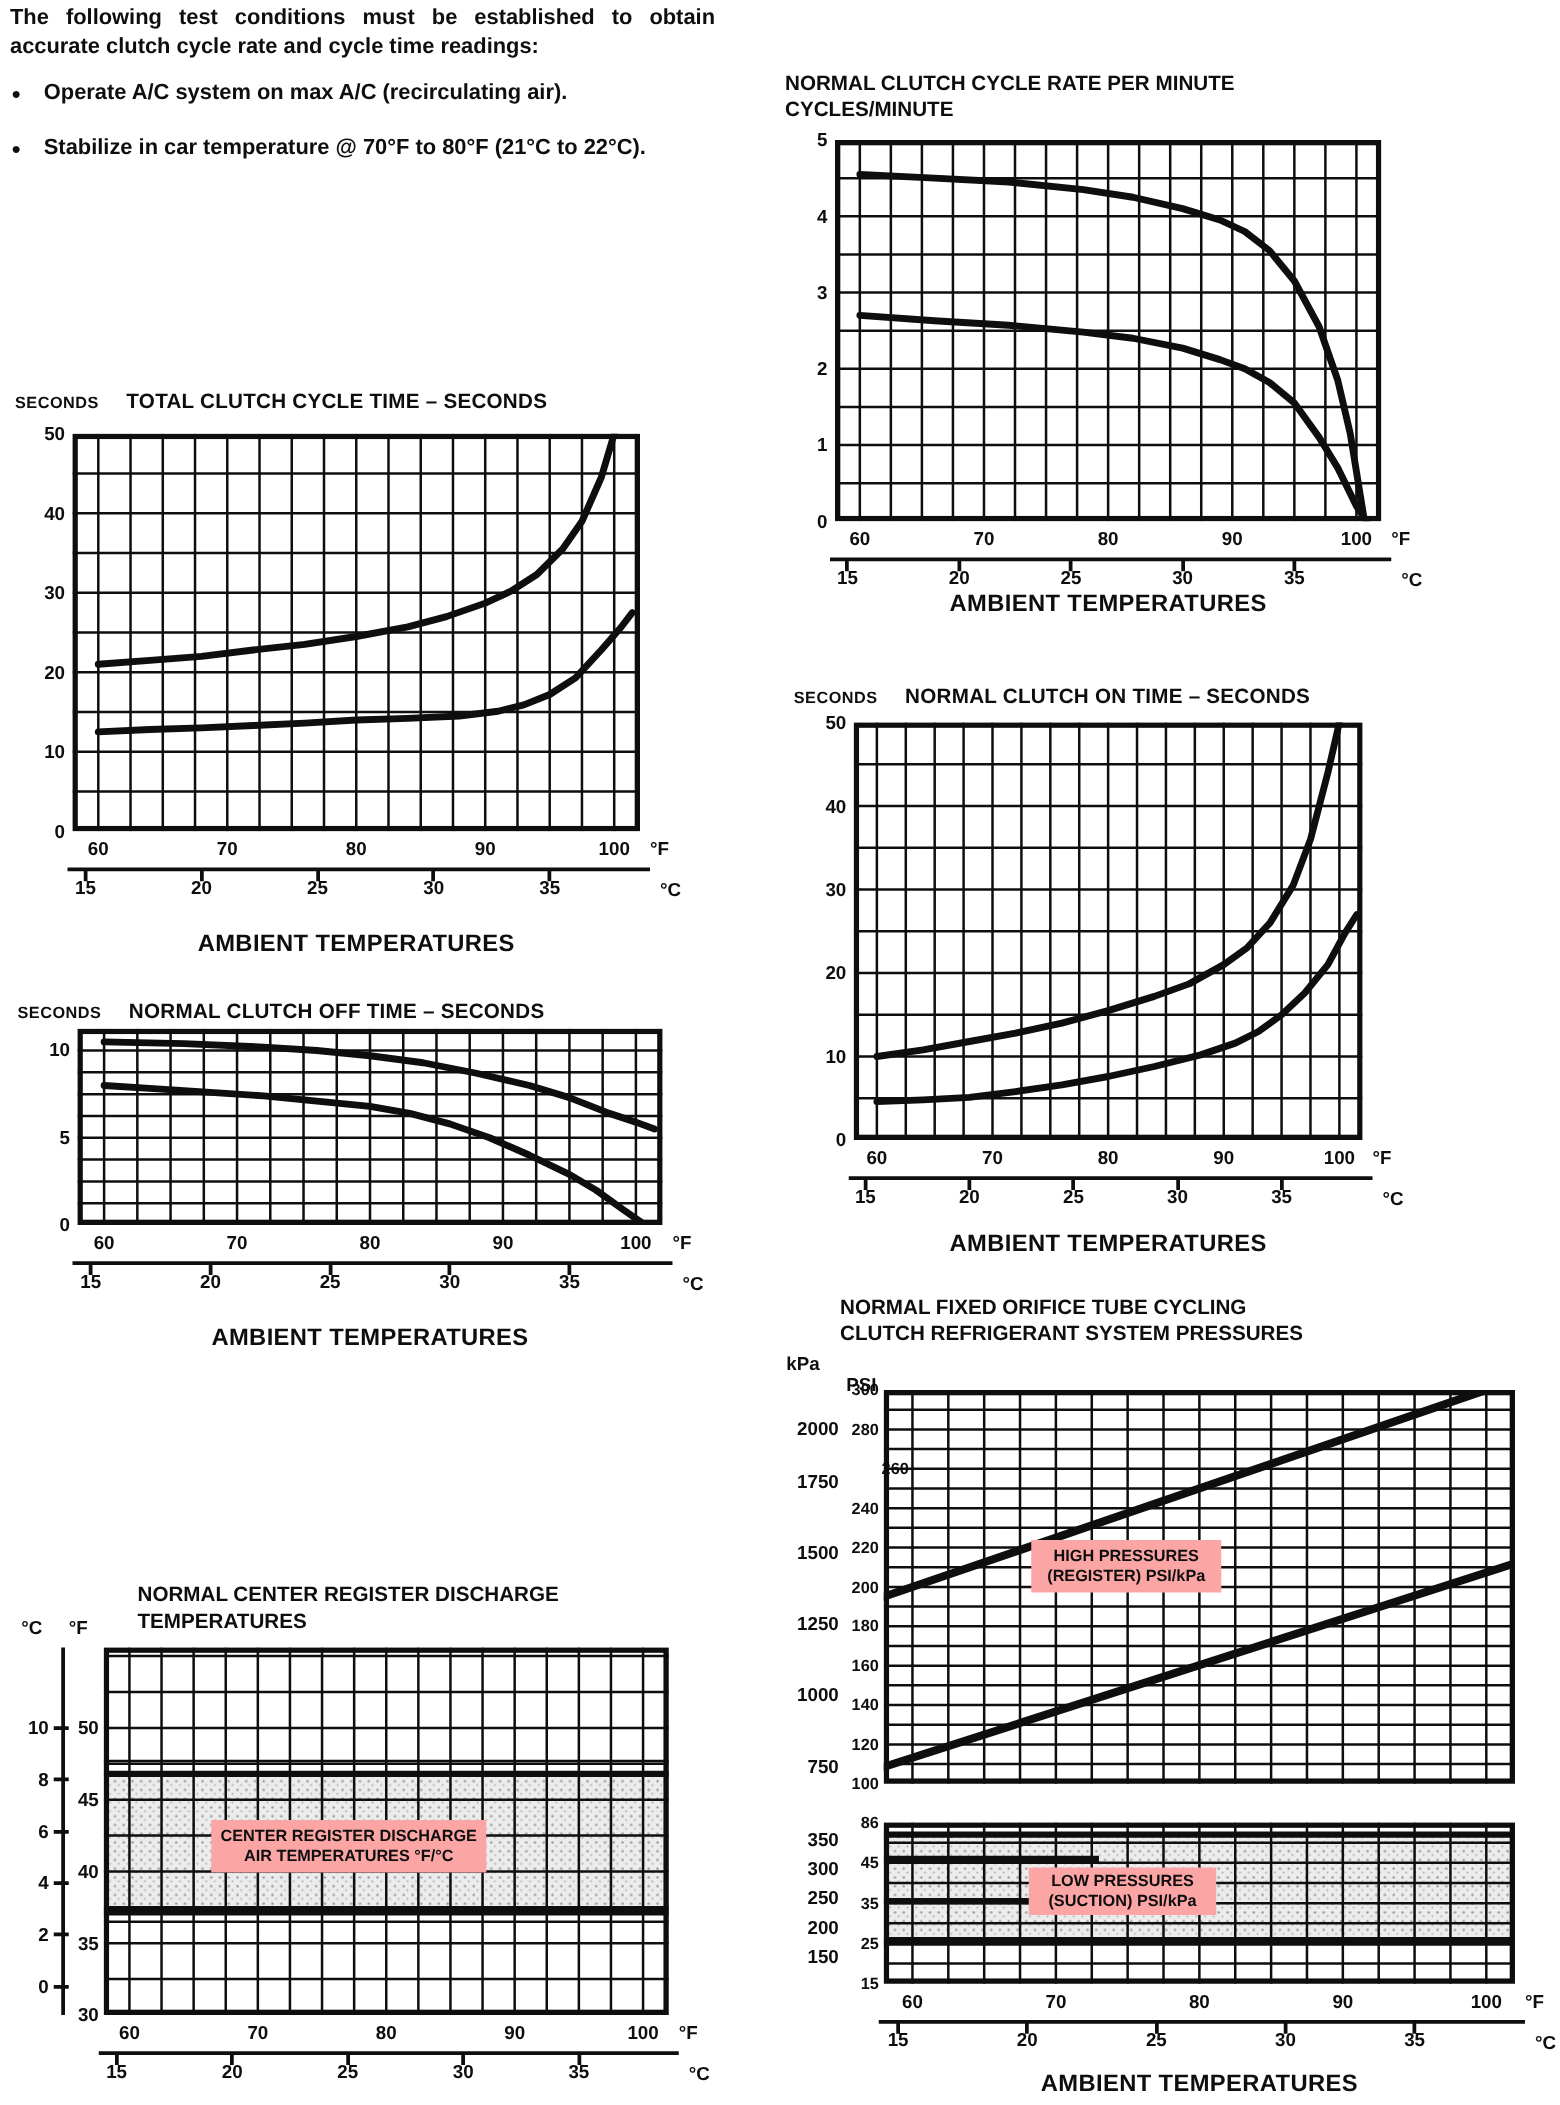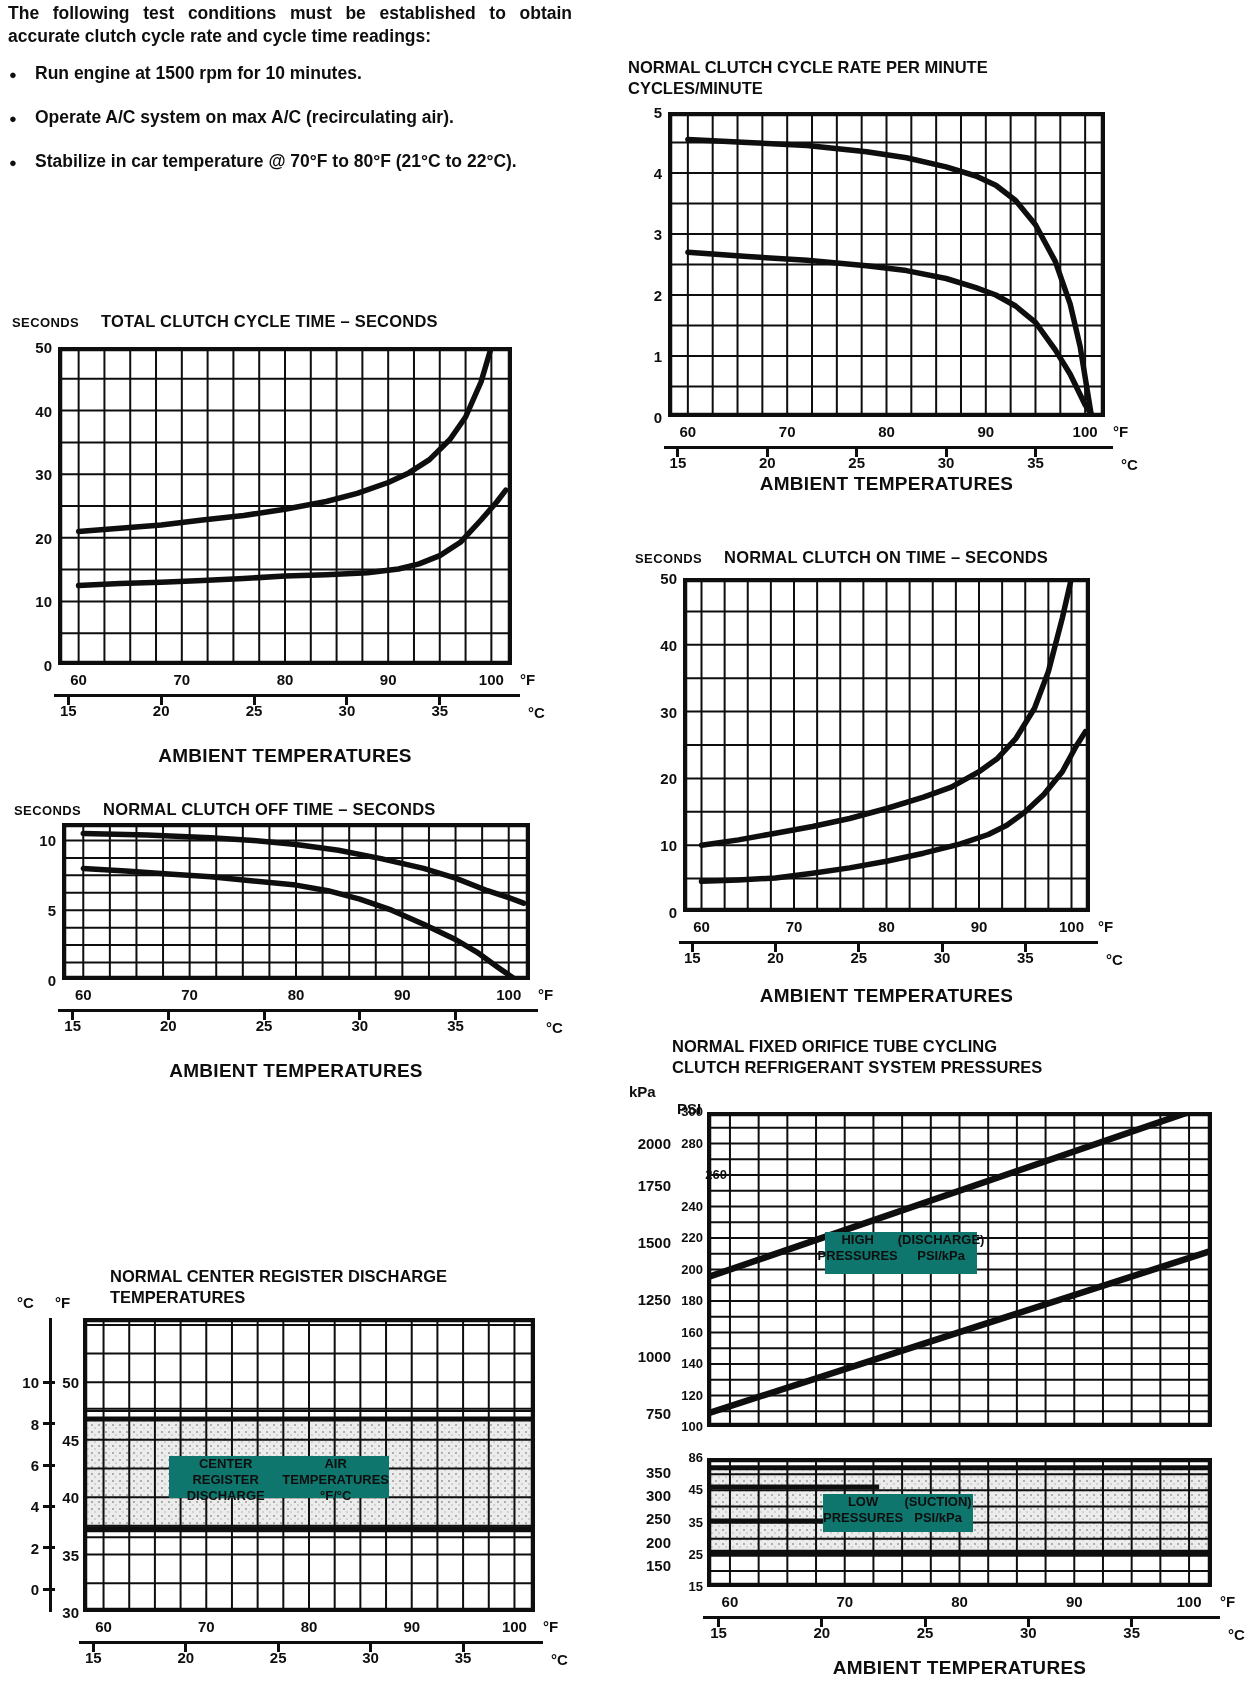--- a/index.html
+++ b/index.html
@@ -21,32 +21,31 @@
   .plot-wrap svg{display:block;position:absolute;left:0;top:0;}
   .xtick,.ytick,.unit{position:absolute;font-size:15px;font-weight:800;}
   .xtick{text-align:center;}
   .ytick{text-align:right;}
   .psi{font-size:13px;}
   .cbar{position:absolute;height:3px;background:#0e0e0e;}
   .cstub{position:absolute;width:3px;height:9px;background:#0e0e0e;}
   .caxis{position:absolute;width:3px;background:#0e0e0e;}
   .cdash{position:absolute;width:12px;height:3px;background:#0e0e0e;}
   .ambient{position:absolute;text-align:center;font-size:19px;font-weight:800;letter-spacing:.3px;}
-  .plot-label{position:absolute;background:#0f766e;z-index:3;display:flex;flex-direction:row;
+  .plot-label{position:absolute;background:#fca5a5;z-index:3;display:flex;flex-direction:column;
               justify-content:center;text-align:center;font-weight:800;font-size:13px;line-height:16px;}
 </style>
 </head>
 <body>
 
 <main>
 
   <div class="textblock">
     <p>The following test conditions must be established to obtain accurate clutch cycle rate and cycle time readings:</p>
     <ul>
-      <li>Run engine at 1500 rpm for 10 minutes.</li>
       <li>Operate A/C system on max A/C (recirculating air).</li>
       <li>Stabilize in car temperature @ 70°F to 80°F (21°C to 22°C).</li>
     </ul>
   </div>
 
   <section class="chart" style="left:58px;top:312px;">
     <div class="head" style="left:-46px;top:0;">
       <span class="yunit">SECONDS</span>
       <span class="ctitle">TOTAL CLUTCH CYCLE TIME – SECONDS</span>
     </div>
@@ -504,21 +503,21 @@
         <div class="ytick psi" style="left: -32px; top: 402.5px; width: 28px;">35</div>
         <div class="ytick psi" style="left: -32px; top: 434.75px; width: 28px;">25</div>
         <div class="ytick psi" style="left: -32px; top: 467px; width: 28px;">15</div>
         <div class="ytick" style="left: -82px; top: 351.664px; width: 46px;">350</div>
         <div class="ytick" style="left: -82px; top: 375.051px; width: 46px;">300</div>
         <div class="ytick" style="left: -82px; top: 398.438px; width: 46px;">250</div>
         <div class="ytick" style="left: -82px; top: 421.826px; width: 46px;">200</div>
         <div class="ytick" style="left: -82px; top: 445.213px; width: 46px;">150</div>
         <div class="plot-label" style="left: 118px; top: 120px; width: 152px; height: 42px;">
           <div class="">HIGH PRESSURES</div>
-          <div class="">(DISCHARGE) PSI/kPa</div>
+          <div class="">(REGISTER) PSI/kPa</div>
         </div>
         <div class="plot-label" style="left: 116px; top: 382px; width: 150px; height: 38px;">
           <div class="">LOW PRESSURES</div>
           <div class="">(SUCTION) PSI/kPa</div>
         </div>
         <div class="xtick" style="left: 6.95455px; top: 481px; width: 32px;">60</div>
         <div class="xtick" style="left: 121.727px; top: 481px; width: 32px;">70</div>
         <div class="xtick" style="left: 236.5px; top: 481px; width: 32px;">80</div>
         <div class="xtick" style="left: 351.273px; top: 481px; width: 32px;">90</div>
         <div class="xtick" style="left: 466.045px; top: 481px; width: 32px;">100</div>

